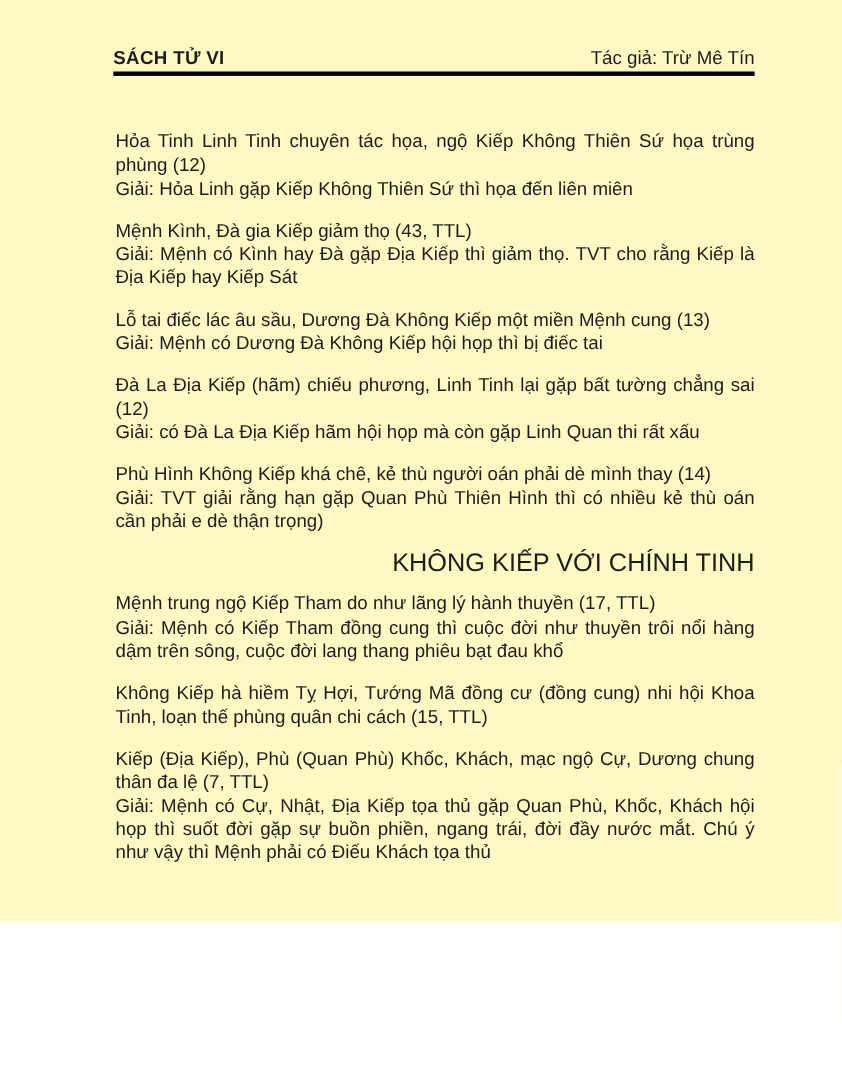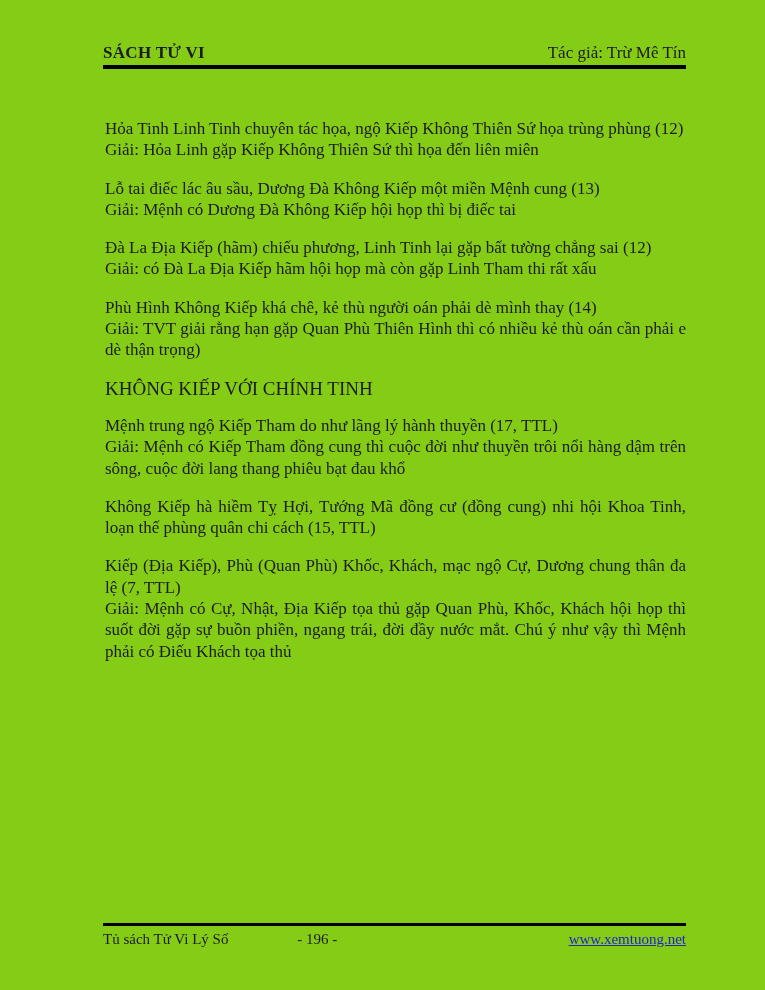--- a/index.html
+++ b/index.html
@@ -3,23 +3,23 @@
 <meta charset="utf-8">
 <style>
   html, body {
     margin: 0;
     padding: 0;
     background: #ffffff;
   }
   .page {
     position: relative;
     width: 765px;
-    height: 990px;
-    background: #84cc16;
-    font-family: Liberation Serif, serif;
+    height: 838px;
+    background: #fef9c3;
+    font-family: Liberation Sans, sans-serif;
     color: #1c1c1c;
     overflow: hidden;
   }
   
   .page-header {
     position: absolute;
     top: 42px;
     left: 103px;
     width: 583px;
     display: flex;
@@ -44,24 +44,24 @@
     top: 102px;
     left: 105px;
     width: 581px;
     font-size: 17px;
     line-height: 21.3px;
     text-align: justify;
   }
   .block { margin: 16px 0 17px 0; }
   .block p { margin: 0; }
   .heading {
-    font-size: 19px;
+    font-size: 23px;
     font-weight: normal;
     margin: 0;
-    text-align: left;
+    text-align: right;
   }
   
   .footer-rule {
     position: absolute;
     top: 923px;
     left: 103px;
     width: 583px;
     height: 3px;
     background: #000000;
   }
@@ -97,29 +97,33 @@
   </div>
   <div class="header-rule"></div>
 
   <div class="content">
 
     <section class="block">
       <p class="verse">Hỏa Tinh Linh Tinh chuyên tác họa, ngộ Kiếp Không Thiên Sứ họa trùng phùng (12)</p>
       <p class="giai">Giải: Hỏa Linh gặp Kiếp Không Thiên Sứ thì họa đến liên miên</p>
     </section>
 
+    <section class="block">
+      <p class="verse">Mệnh Kình, Đà gia Kiếp giảm thọ (43, TTL)</p>
+      <p class="giai">Giải: Mệnh có Kình hay Đà gặp Địa Kiếp thì giảm thọ. TVT cho rằng Kiếp là Địa Kiếp hay Kiếp Sát</p>
+    </section>
 
     <section class="block">
       <p class="verse">Lỗ tai điếc lác âu sầu, Dương Đà Không Kiếp một miền Mệnh cung (13)</p>
       <p class="giai">Giải: Mệnh có Dương Đà Không Kiếp hội họp thì bị điếc tai</p>
     </section>
 
     <section class="block">
       <p class="verse">Đà La Địa Kiếp (hãm) chiếu phương, Linh Tinh lại gặp bất tường chẳng sai (12)</p>
-      <p class="giai">Giải: có Đà La Địa Kiếp hãm hội họp mà còn gặp Linh Tham thi rất xấu</p>
+      <p class="giai">Giải: có Đà La Địa Kiếp hãm hội họp mà còn gặp Linh Quan thi rất xấu</p>
     </section>
 
     <section class="block">
       <p class="verse">Phù Hình Không Kiếp khá chê, kẻ thù người oán phải dè mình thay (14)</p>
       <p class="giai">Giải: TVT giải rằng hạn gặp Quan Phù Thiên Hình thì có nhiều kẻ thù oán cần phải e dè thận trọng)</p>
     </section>
 
 
     <h2 class="heading">KHÔNG KIẾP VỚI CHÍNH TINH</h2>
 

